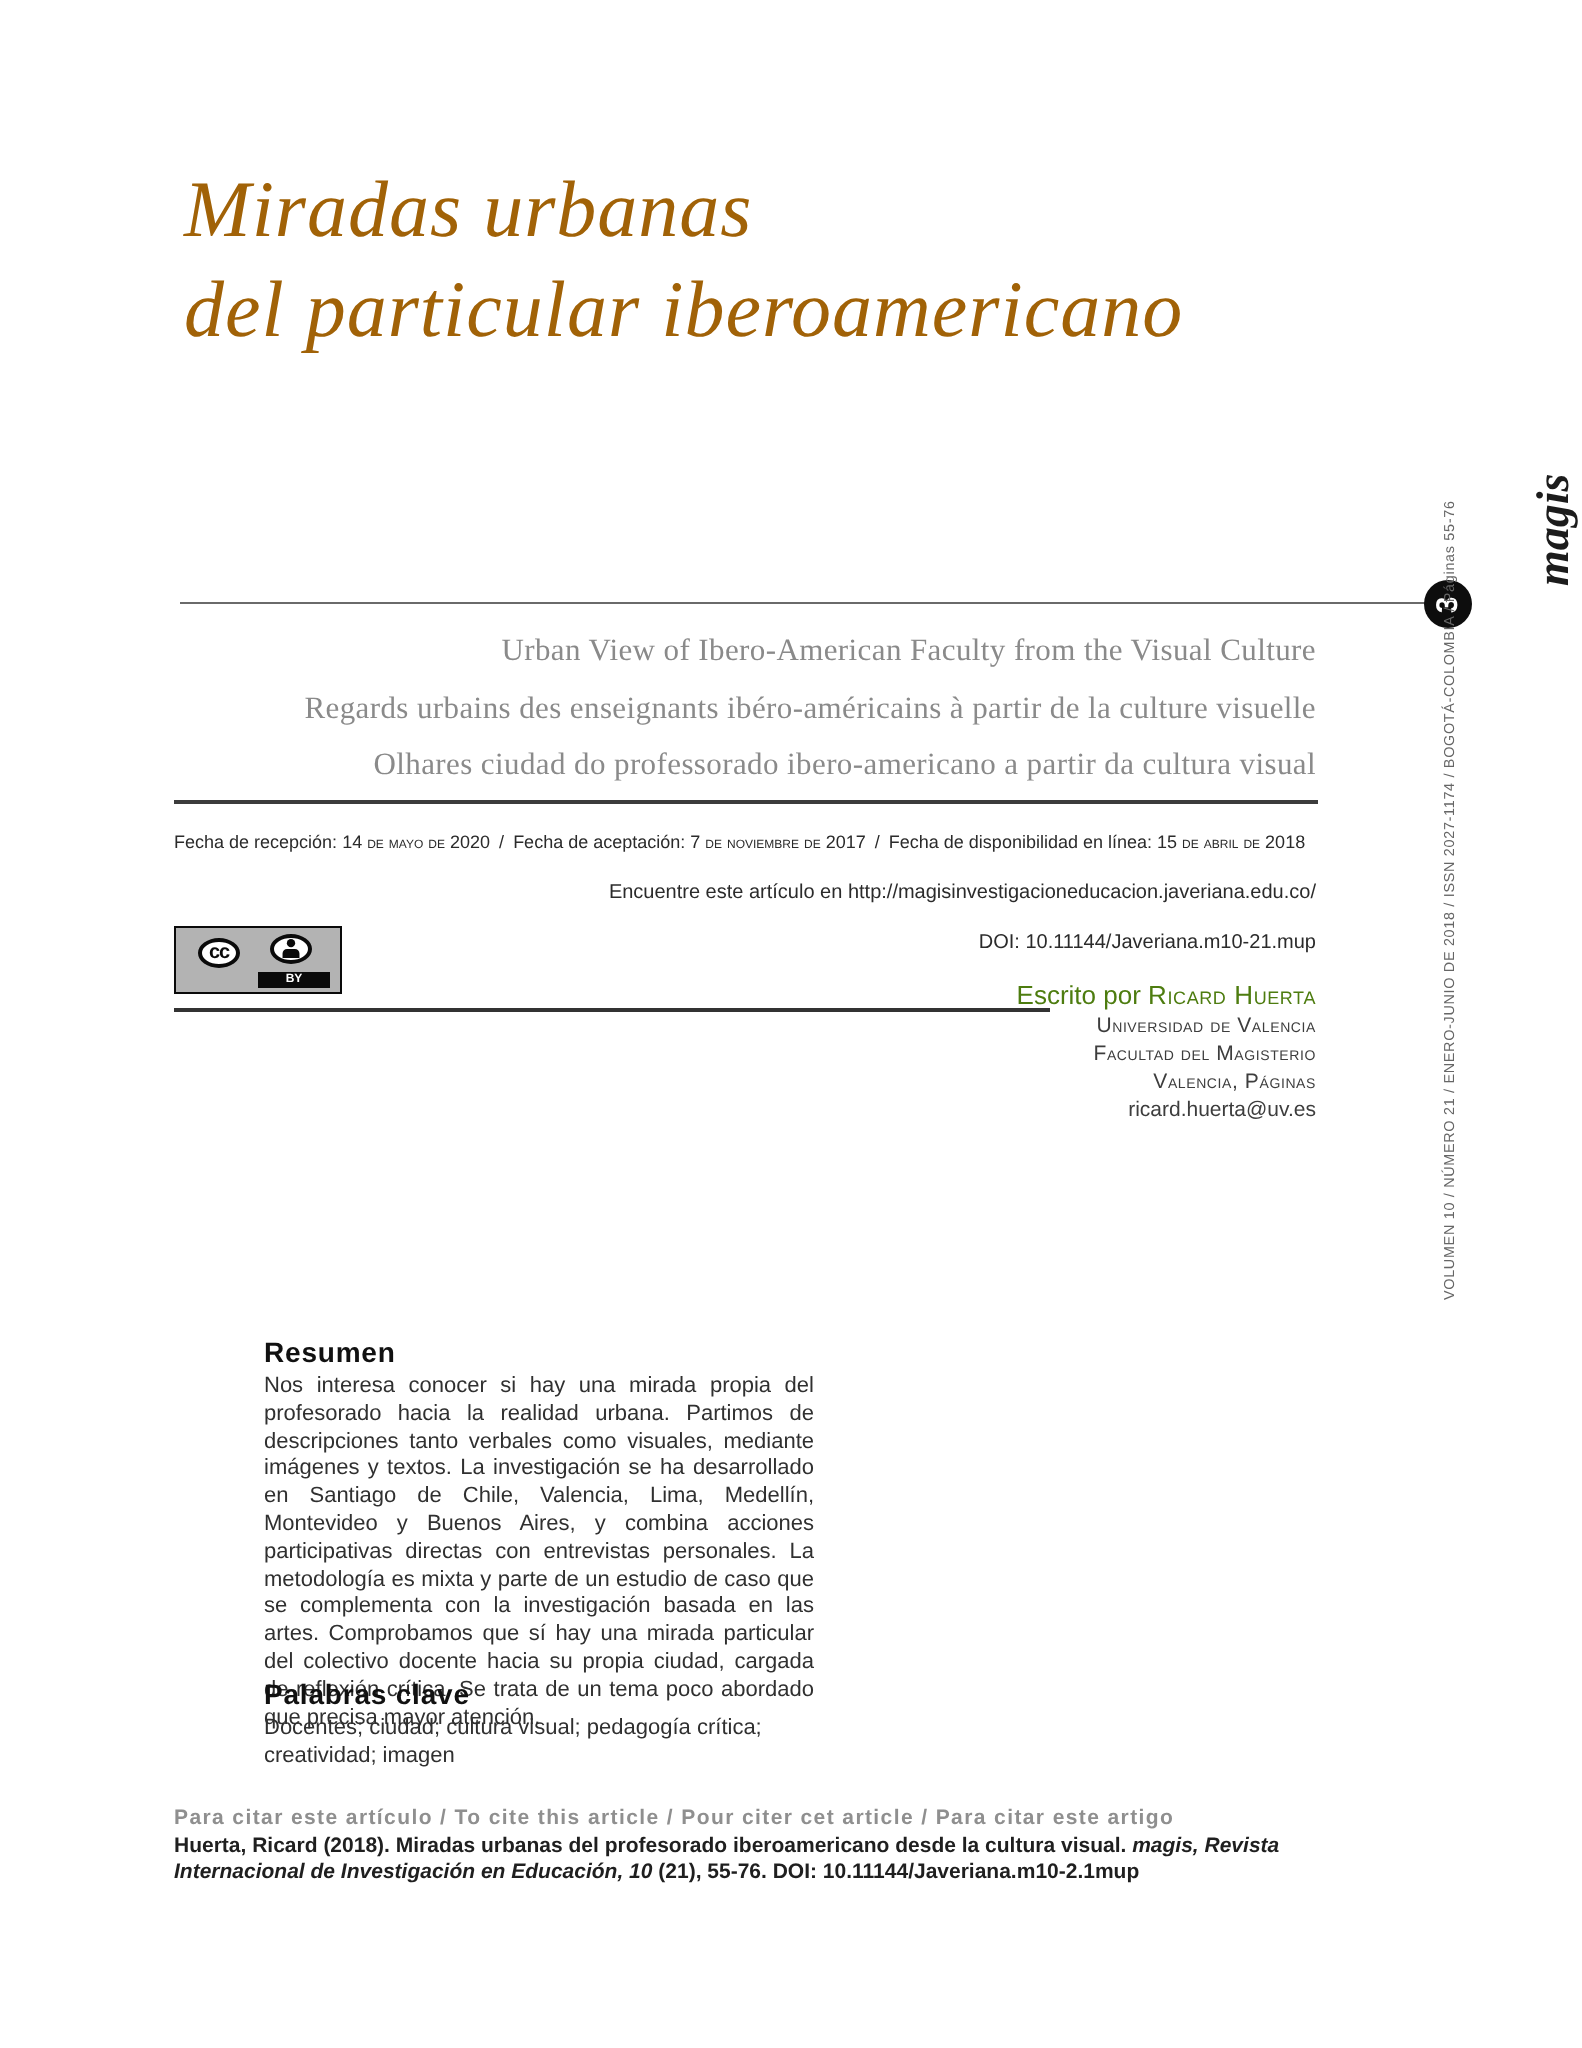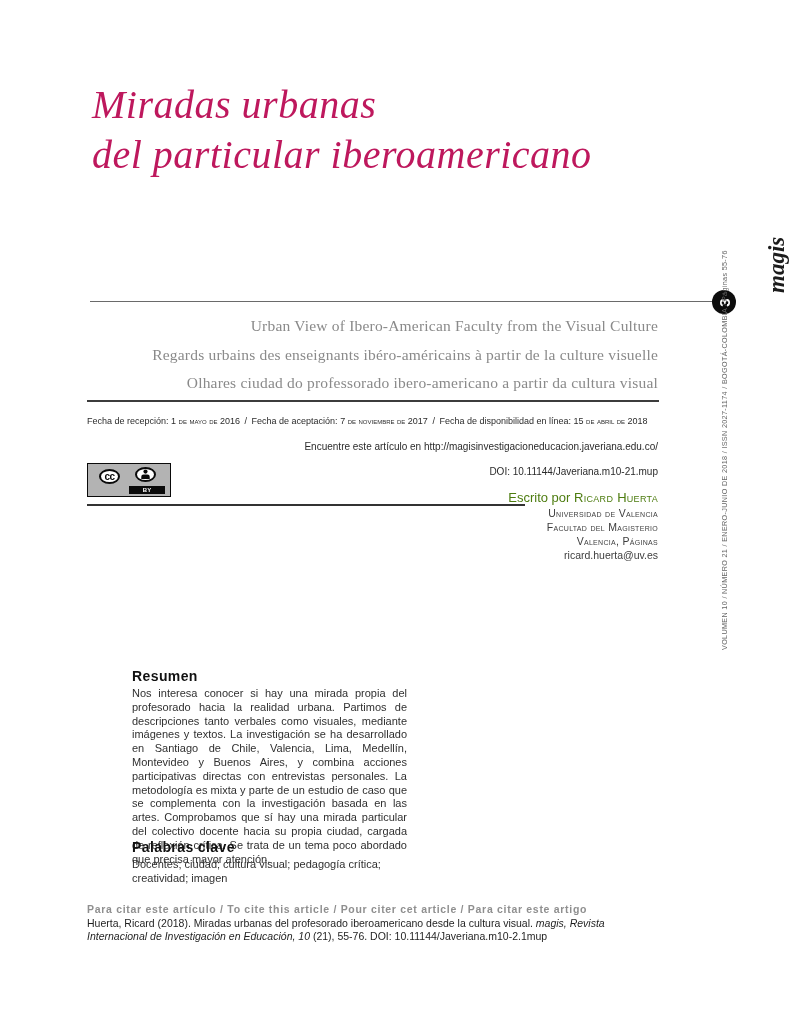--- a/index.html
+++ b/index.html
@@ -7,21 +7,21 @@
   .page {
     position:relative; width:791px; height:1024px; margin:0 auto;
     background:#ffffff; overflow:hidden;
     font-family:"Liberation Sans", sans-serif; color:#2b2b2b;
   }
 
   
   .title-block { position:absolute; left:92px; top:80px; }
   .title-italic {
     font-family:"Liberation Serif", serif; font-style:italic; font-weight:400;
-    font-size:40px; line-height:50px; color:#be185d; letter-spacing:0.5px;
+    font-size:40px; line-height:50px; color:#a16207; letter-spacing:0.5px;
   }
   .title-sans {
     font-family:"Liberation Sans", sans-serif; font-weight:400;
     font-size:43px; line-height:54px; color:#949494; letter-spacing:-0.3px;
   }
 
   
   .rule-top   { position:absolute; left:90px; top:301px; width:624px; height:1px; background:#6a6a6a; }
   .rule-mid   { position:absolute; left:87px; top:400px; width:572px; height:2px; background:#3c3c3c; }
   .rule-author{ position:absolute; left:87px; top:504px; width:438px; height:2px; background:#333333; }
@@ -106,21 +106,21 @@
     font-size:11px; line-height:13.8px; color:#303030; text-align:justify;
   }
   .keywords-block { position:absolute; left:132px; top:839px; width:285px; }
   .keywords-body { font-size:11px; line-height:13.8px; color:#303030; }
 
   
   .citation-block { position:absolute; left:87px; top:903px; width:580px; }
   .citation-heading {
     font-size:10.5px; font-weight:700; color:#8f8f8f; letter-spacing:0.7px; margin-bottom:2px;
   }
-  .citation-body { font-size:10.5px; line-height:13.2px; color:#1f1f1f; }
+  .citation-body { font-size:10.5px; line-height:13.2px; color:#1f1f1f;font-weight:bold; }
   .citation-body em { font-style:italic; }
 </style>
 </head>
 <body>
 
 <div class="page">
 
   <div class="title-block">
     <div class="title-italic">Miradas urbanas</div>
     <div class="title-italic">del particular iberoamericano</div>
@@ -135,21 +135,21 @@
 
   <div class="translated-titles">
     <div>Urban View of Ibero-American Faculty from the Visual Culture</div>
     <div>Regards urbains des enseignants ibéro-américains à partir de la culture visuelle</div>
     <div>Olhares ciudad do professorado ibero-americano a partir da cultura visual</div>
   </div>
 
   <div class="rule-mid"></div>
   <div class="dates-line">
     <span class="lbl">Fecha de recepción:</span>
-    <span class="sc">1 de mayo de 2016</span>
+    <span class="sc">14 de mayo de 2020</span>
     <span class="sep">/</span>
     <span class="lbl">Fecha de aceptación:</span>
     <span class="sc">7 de noviembre de 2017</span>
     <span class="sep">/</span>
     <span class="lbl">Fecha de disponibilidad en línea:</span>
     <span class="sc">15 de abril de 2018</span>
   </div>
 
   <div class="find-article">Encuentre este artículo en http://magisinvestigacioneducacion.javeriana.edu.co/</div>
   <div class="doi-line">DOI: 10.11144/Javeriana.m10-21.mup</div>

